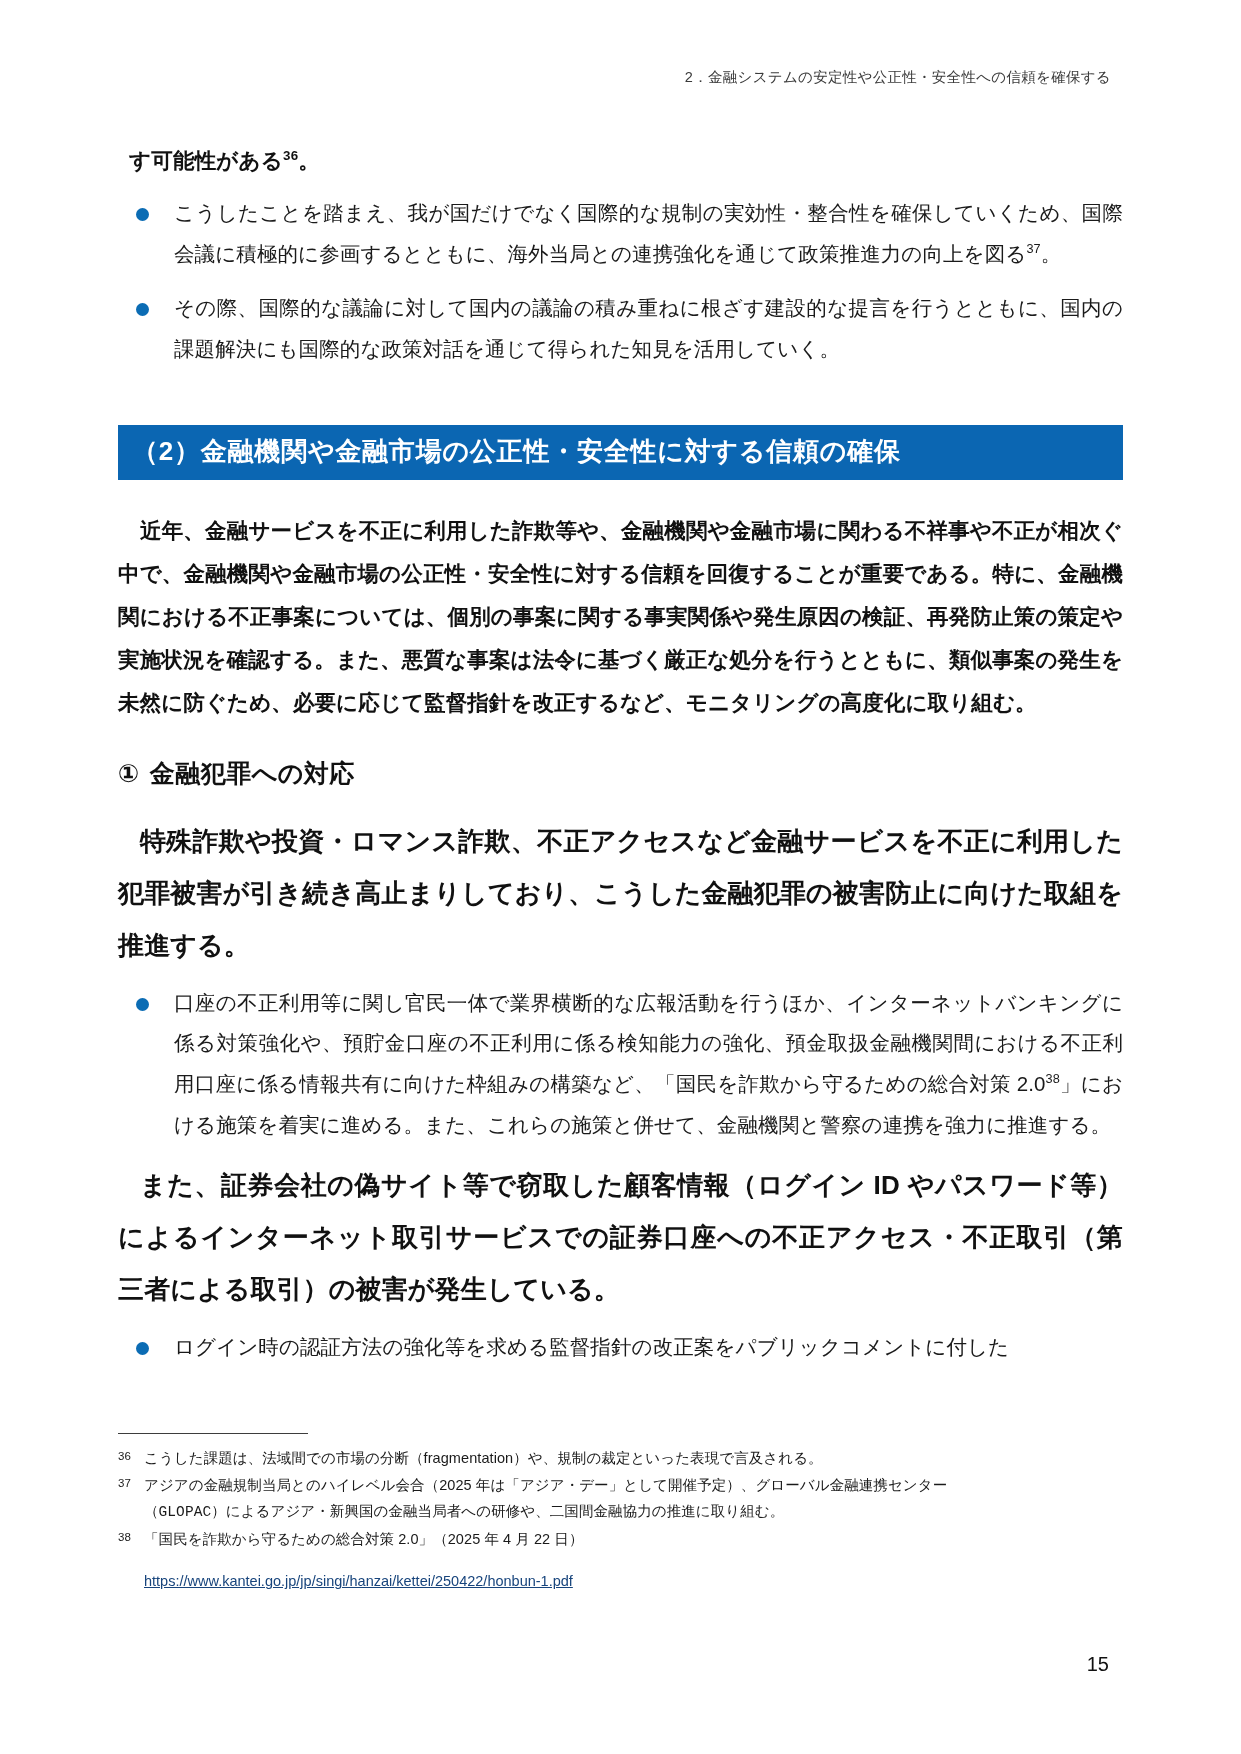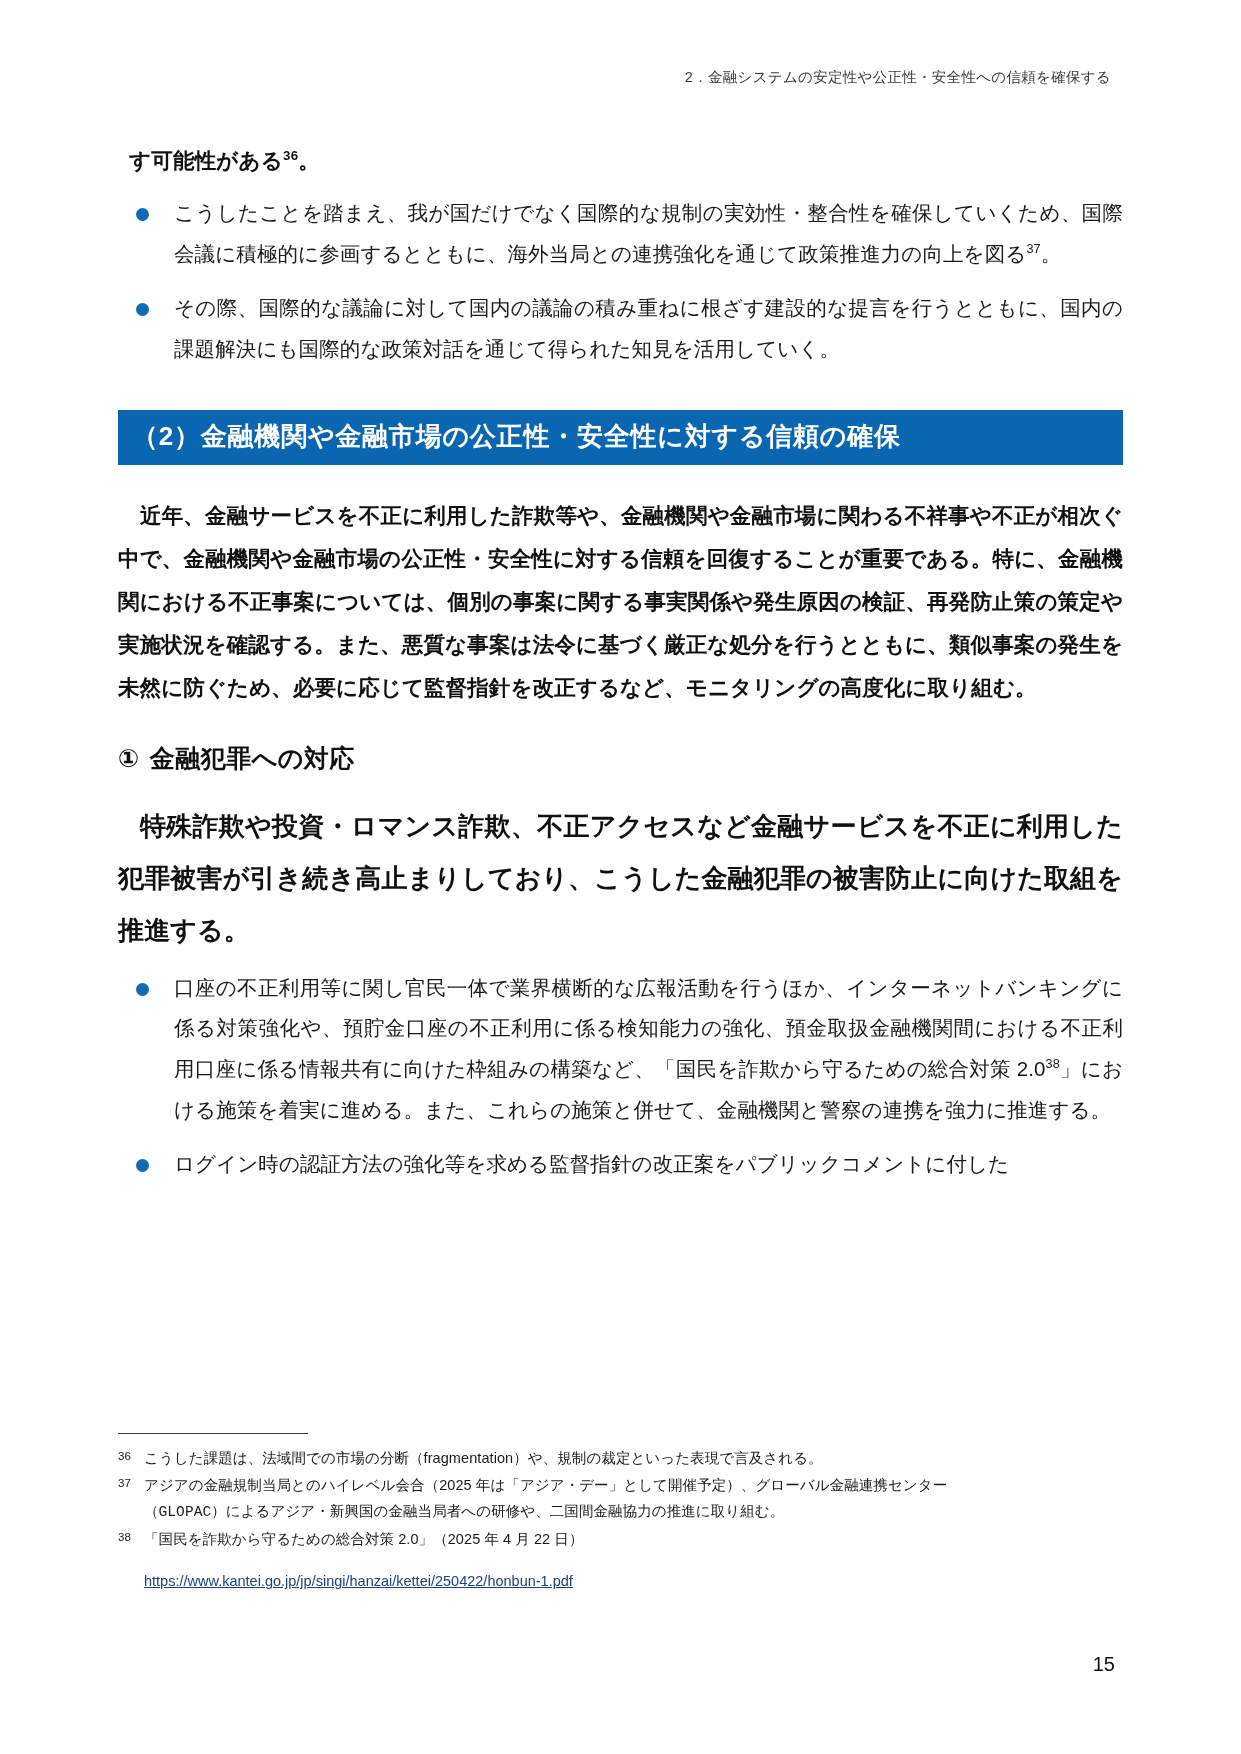--- a/index.html
+++ b/index.html
@@ -79,21 +79,21 @@
     top: 15px;
     width: 13px;
     height: 13px;
     border-radius: 50%;
     background: #0b6cb4;
     display: block;
   }
 
   
   .section-bar {
-    margin: 41px 0 30px 0;
+    margin: 56px 0 30px 0;
     background: #0b66b2;
     color: #ffffff;
     font-weight: bold;
     font-size: 26px;
     letter-spacing: 0.03em;
     padding: 9px 14px 11px 14px;
     line-height: 1.35;
     box-sizing: border-box;
   }
 
@@ -187,21 +187,21 @@
     color: #17447c;
     text-decoration: underline;
     display: block;
     margin-top: 17px;
     word-break: break-all;
   }
 
   
   .page-number {
     position: absolute;
-    right: 126px;
+    right: 132px;
     bottom: 78px;
     font-size: 20px;
     color: #111111;
   }
 </style>
 </head>
 <body>
 
 <div class="page">
 
@@ -221,20 +221,21 @@
     <p class="lead">近年、金融サービスを不正に利用した詐欺等や、金融機関や金融市場に関わる不祥事や不正が相次ぐ中で、金融機関や金融市場の公正性・安全性に対する信頼を回復することが重要である。特に、金融機関における不正事案については、個別の事案に関する事実関係や発生原因の検証、再発防止策の策定や実施状況を確認する。また、悪質な事案は法令に基づく厳正な処分を行うとともに、類似事案の発生を未然に防ぐため、必要に応じて監督指針を改正するなど、モニタリングの高度化に取り組む。</p>
 
     <h2 class="subheading"><span class="circle-num">①</span><span>金融犯罪への対応</span></h2>
 
     <p class="lead-sm">特殊詐欺や投資・ロマンス詐欺、不正アクセスなど金融サービスを不正に利用した犯罪被害が引き続き高止まりしており、こうした金融犯罪の被害防止に向けた取組を推進する。</p>
 
     <ul class="bullet-list">
       <li class="bullet-item"><span class="dot"></span><span>口座の不正利用等に関し官民一体で業界横断的な広報活動を行うほか、インターネットバンキングに係る対策強化や、預貯金口座の不正利用に係る検知能力の強化、預金取扱金融機関間における不正利用口座に係る情報共有に向けた枠組みの構築など、「国民を詐欺から守るための総合対策 2.0</span><sup class="fn">38</sup><span>」における施策を着実に進める。また、これらの施策と併せて、金融機関と警察の連携を強力に推進する。</span></li>
     </ul>
 
+    <p class="lead-sm">また、証券会社の偽サイト等で窃取した顧客情報（ログイン ID やパスワード等）によるインターネット取引サービスでの証券口座への不正アクセス・不正取引（第三者による取引）の被害が発生している。</p>
 
     <ul class="bullet-list">
       <li class="bullet-item"><span class="dot"></span><span>ログイン時の認証方法の強化等を求める監督指針の改正案をパブリックコメントに付した</span></li>
     </ul>
 
   </div>
 
   <div class="footnotes">
     <div class="fn-rule"></div>
 

